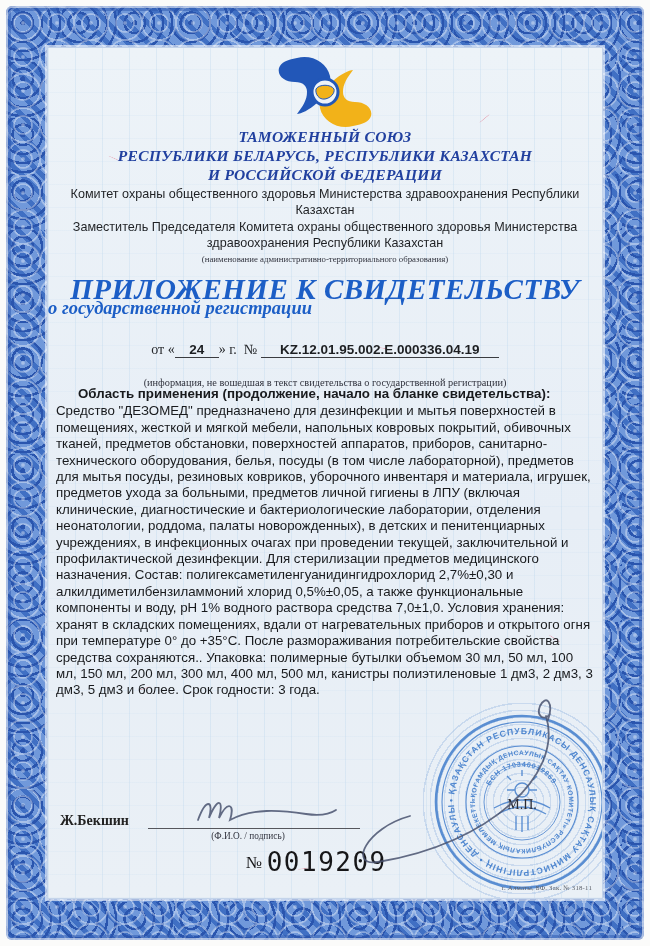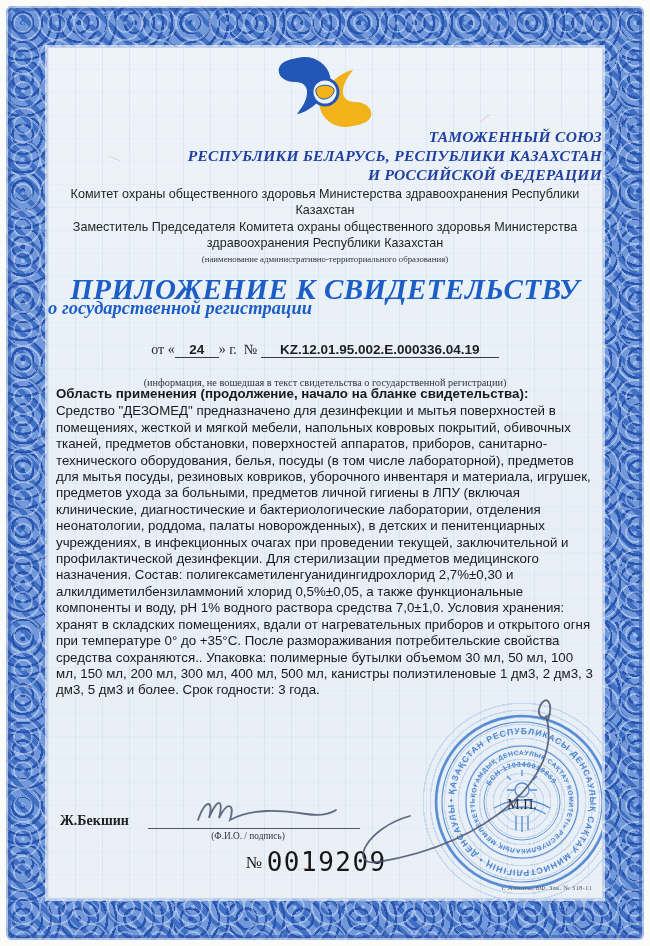--- a/index.html
+++ b/index.html
@@ -29,21 +29,21 @@
       repeating-linear-gradient(0deg, rgba(198,220,240,.18) 0 1px, rgba(198,220,240,0) 1px 23px),
       linear-gradient(180deg,#edf3f8 0%, #e7eef6 55%, #eaf0f6 100%);
     box-shadow: 0 0 0 1px #c4d4ea, 0 0 0 3px rgba(255,255,255,.6);
     overflow:hidden;
   }
 
   .fiber { position:absolute; width:13px; border-top:1.4px solid rgba(226,96,120,.55); border-radius:40%; }
 
   
   .logo-wrap { position:absolute; left:0; top:8px; width:100%; text-align:center; }
-  .org-lines { position:absolute; left:0; top:80px; width:100%; text-align:right;
+  .org-lines { position:absolute; left:0; top:80px; width:100%; text-align:center;
     font-family:"Liberation Serif", serif; font-weight:bold; font-style:italic;
     color:#21409f; font-size:15.5px; line-height:1.22; letter-spacing:.3px; }
   .committee { position:absolute; left:0; top:138px; width:100%; text-align:center;
     color:#1f2124; font-size:12.6px; line-height:1.3; }
   .caption { font-family:"Liberation Serif", serif; color:#30323d; }
   .admin-caption { position:absolute; left:0; top:206px; width:100%; text-align:center; font-size:8.8px; }
 
   .title-main { position:absolute; left:0; top:217px; width:100%; text-align:center;
     font-family:Liberation Serif, serif; font-weight:bold; font-style:italic;
     color:#1c5ec6; font-size:29px; letter-spacing:.5px;margin-top:8px; }
@@ -57,21 +57,21 @@
   .date-row .val { font-family:"Liberation Sans", sans-serif; font-weight:bold; font-size:13.5px; color:#1d1f22; }
   .u { display:inline-block; border-bottom:1.4px solid #3a3c40; vertical-align:bottom; }
   .u-day { width:44px; text-align:center;margin-top:13px; }
   .u-my { width:222px; display:inline-flex; justify-content:space-around; }
   .u-num { width:238px; text-align:center; }
   .info-caption { position:absolute; left:0; top:309px; width:100%; text-align:center; font-size:10.3px;margin-top:20px; }
 
   
   .body-block { position:absolute; left:8px; top:338px; width:540px;
     color:#181a1d; font-size:13.3px; line-height:1.235; }
-  .body-heading { font-weight:bold; margin-bottom:1px; }
+  .body-heading { font-weight:bold; margin-bottom:1px;margin-left:22px; }
 
   
   .sig-labels { position:absolute; left:12px; top:714px; width:300px;
     font-family:"Liberation Serif", serif; font-size:10.6px; line-height:1.35; color:#2a2c36; }
   .sig-name-row { position:absolute; left:12px; top:763px; width:300px; }
   .sig-name { font-weight:bold; font-size:14px; color:#222; display:inline-block;font-family:Liberation Serif, serif; }
   .sig-line { position:absolute; left:88px; top:17px; width:212px; border-bottom:1.2px solid #55565c; }
   .sig-fio-caption { position:absolute; left:108px; top:20px; width:160px; text-align:center; font-size:9.3px; }
   .sig-ink { position:absolute; left:0; top:0; width:554px; height:850px; pointer-events:none; }
 

